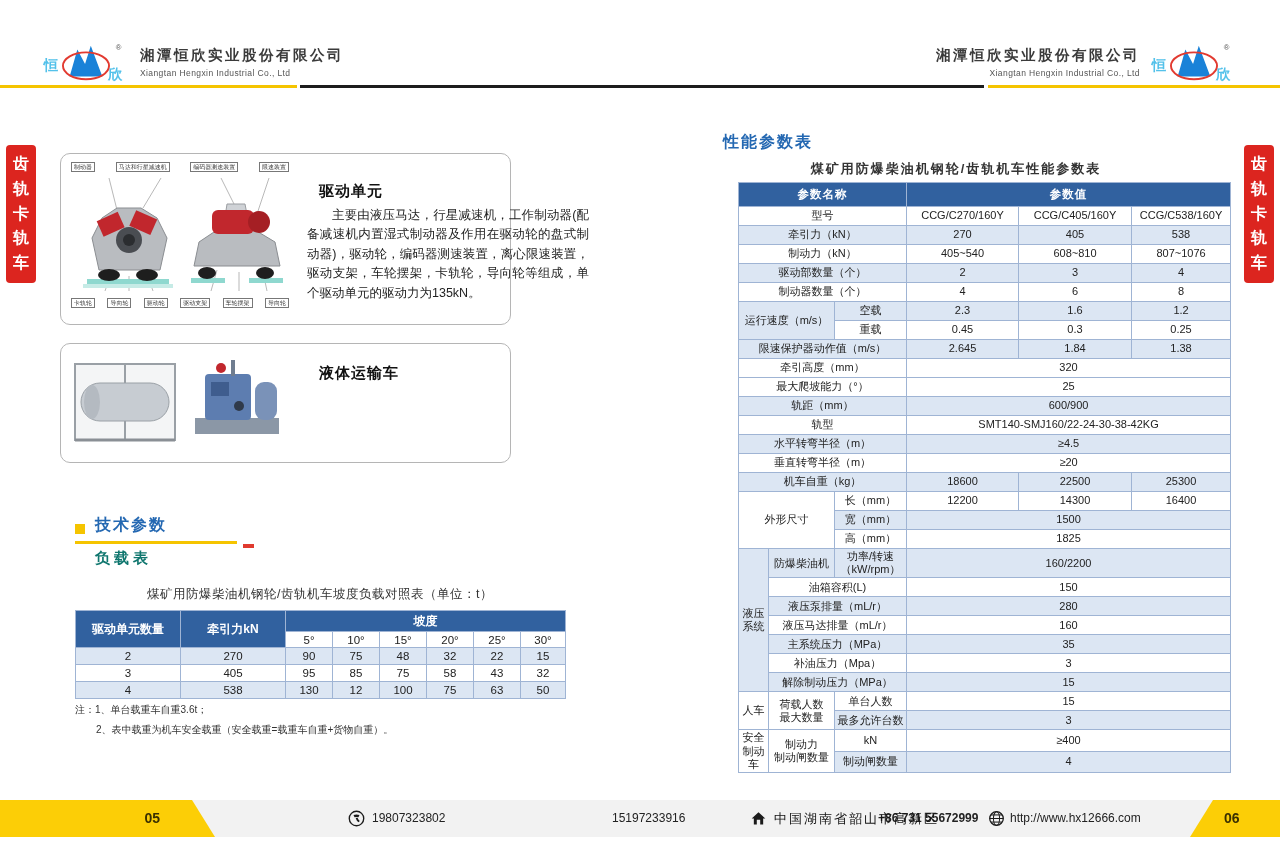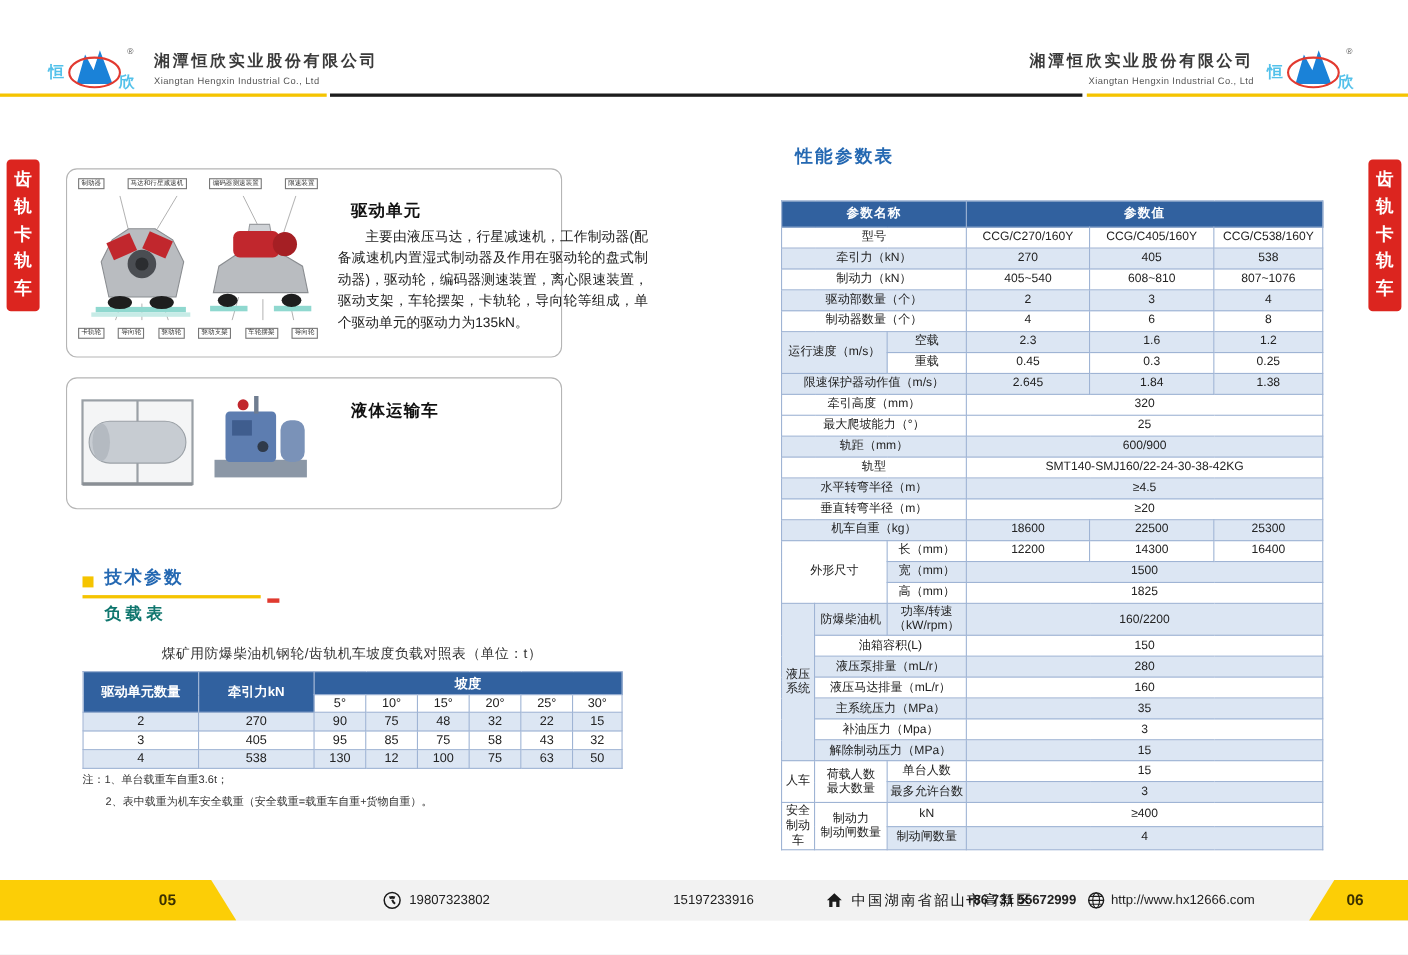--- a/index.html
+++ b/index.html
@@ -59,21 +59,21 @@
   .ltable tr.alt td { background:#dce6f3; }
 
   .notes { position:absolute; left:75px; top:700px; font-size:10px; color:#333; line-height:2.0; }
   .notes .n2 { padding-left:2.1em; }
 
   
   .r-sec-title { position:absolute; left:723px; top:132px; font-size:16px; font-weight:bold; color:#2468b2; letter-spacing:2px; }
   .rtable-title { position:absolute; left:710px; top:160px; width:492px; text-align:center;
                   font-size:13px; font-weight:bold; color:#333; letter-spacing:2px; }
   .ptable-wrap { position:absolute; left:710px; top:182px; }
-  .ptable { width:492px; font-size:11px; }
+  .ptable { width:492px; font-size:11px;margin-left:28px; }
   .ptable td { height:19px; line-height:1.2; }
   .ptable tr.head td { background:#31619f; color:#fff; font-weight:bold; font-size:11.5px; height:24px; letter-spacing:1px; }
   .ptable tr.alt td { background:#dce6f3; }
 
   
   .footer-bar { position:absolute; left:0; top:800px; width:1280px; height:37px; background:#f2f2f2; }
   .pg-yellow { position:absolute; top:800px; height:37px; background:#fcce06; color:#3a3000;
                font-size:14px; font-weight:bold; line-height:37px; }
   .pg-left { left:0; width:215px; clip-path:polygon(0 0, 192px 0, 215px 100%, 0 100%); text-align:right; padding-right:55px; }
   .pg-right { left:1190px; width:90px; clip-path:polygon(0 100%, 23px 0, 100% 0, 100% 100%); padding-left:34px; }
@@ -267,20 +267,21 @@
         </tbody>
     </table>
   </div>
 
   <div class="notes">
     <div class="n1">注：1、单台载重车自重3.6t；</div>
     <div class="n2">2、表中载重为机车安全载重（安全载重=载重车自重+货物自重）。</div>
   </div>
 
   <div class="r-sec-title">性能参数表</div>
+  <div class="rtable-title">煤矿用防爆柴油机钢轮/齿轨机车性能参数表</div>
   <div class="ptable-wrap">
     <table class="dtable ptable">
       <colgroup>
           <col style="width:30px">
           <col style="width:66px">
           <col style="width:72px">
           <col style="width:112px">
           <col style="width:113px">
           <col style="width:99px">
         </colgroup>

